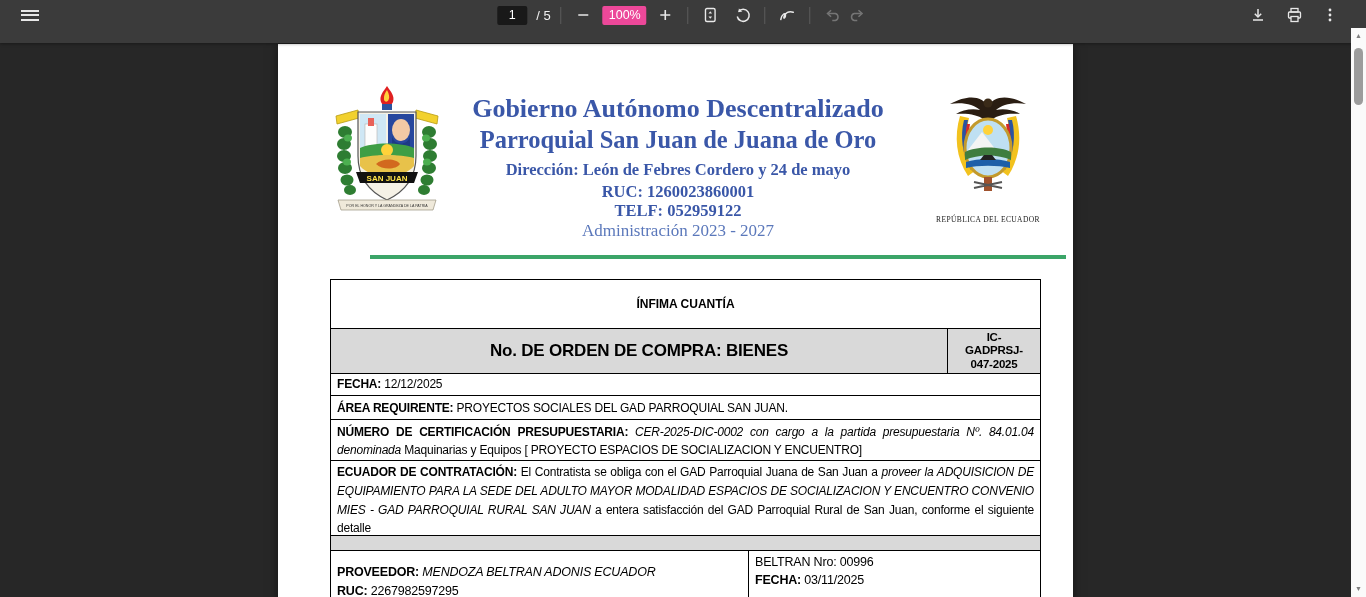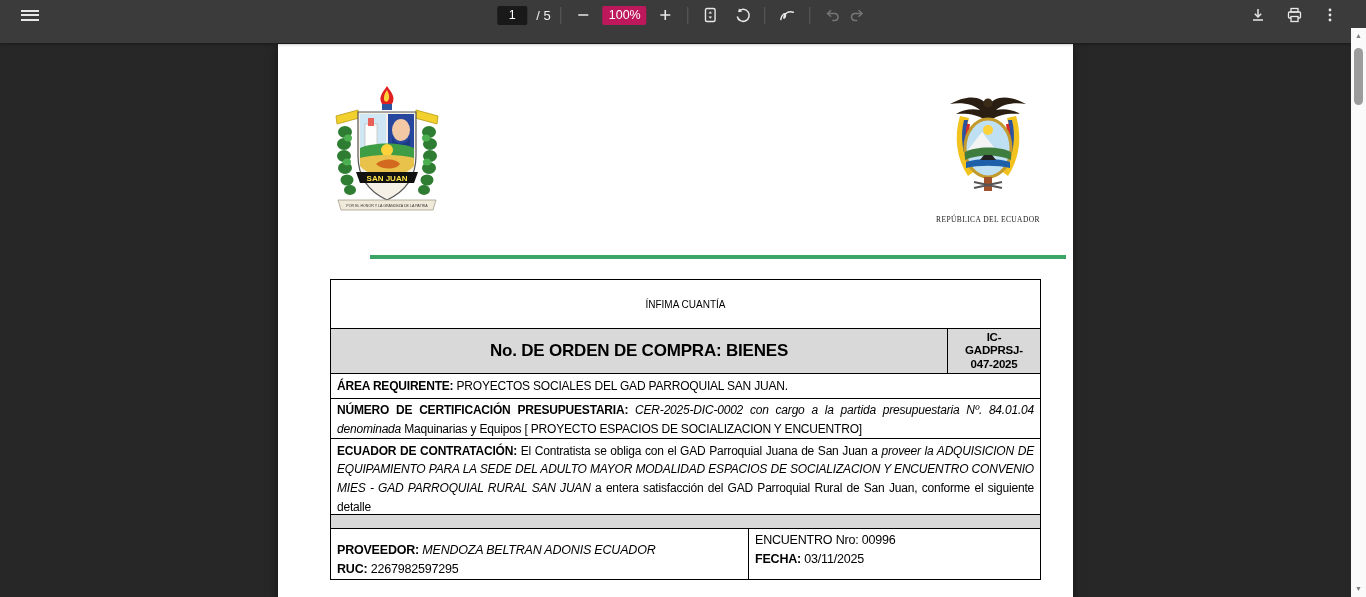--- a/index.html
+++ b/index.html
@@ -22,21 +22,21 @@
     border-radius:50%; cursor:pointer; flex:0 0 auto;
   }
   .tb-btn svg { display:block; }
   .tb-sep { width:1px; height:17px; background:#5c5c5c; margin:0 10px; flex:0 0 auto; }
   .page-input {
     width:30px; height:19px; background:#191919; border:none; color:#fff;
     text-align:center; font-size:12.5px; font-family:"Liberation Sans",sans-serif; border-radius:2px;
   }
   .page-total { color:#f1f1f1; font-size:13px; margin-left:9px; }
   .zoom-box {
-    min-width:42px; height:19px; background:#be185d; color:#fff; font-size:12.5px;
+    min-width:42px; height:19px; background:#ec4899; color:#fff; font-size:12.5px;
     display:flex; align-items:center; justify-content:center; border-radius:2px; margin:0 7px; padding:0 6px;
   }
   .hamburger div { width:18px; height:2px; background:#e8e8e8; margin:2.5px 0; }
 
   
   .scrollbar {
     position:absolute; right:0; top:28px; width:15px; height:569px;
     background:#fafafa; z-index:20;
   }
   .sb-arrow { position:absolute; left:0; width:15px; text-align:center; color:#7e7e7e; font-size:7px; line-height:12px; cursor:pointer; }
@@ -65,21 +65,21 @@
   .hdr-l6 { font-size:17px; line-height:22px; color:#5b78bb; }
   .divider { position:absolute; left:92px; top:211px; width:696px; height:4px; background:#3ba568; }
 
   
   .doc-table {
     position:absolute; left:52px; top:235px; width:711px;
     border:1.5px solid #000; font-size:12px; letter-spacing:-0.2px; color:#000;
   }
   .trow { border-bottom:1.5px solid #000; }
   .trow:last-child { border-bottom:none; }
-  .r-title { height:49px; line-height:49px; text-align:center; font-weight:normal; font-size:10px; letter-spacing:0; }
+  .r-title { height:49px; line-height:49px; text-align:center; font-weight:bold; font-size:12px; letter-spacing:0; }
   .r-order { height:45px; background:#d9d9d9; display:flex; }
   .r-order .main { flex:1; display:flex; align-items:center; justify-content:center; font-weight:bold; font-size:17px; }
   .r-order .code {
     width:93px; border-left:1.5px solid #000; display:flex; flex-direction:column;
     align-items:center; justify-content:center; font-weight:bold; font-size:11.5px; line-height:13.5px; text-align:center;
   }
   .r-fecha { height:21.5px; padding:3px 6px; }
   .r-area  { height:24.5px; padding:5px 6px; }
   .r-cert  { height:40.5px; padding:2.5px 6px; text-align:justify; line-height:18.5px; }
   .r-objeto{ height:75.5px; padding:2.5px 6px; text-align:justify; line-height:18.8px; }
@@ -238,20 +238,28 @@
     <path d="M28 74 C42 70 68 70 82 74 V82 C70 96 40 96 28 82 Z" fill="#e8c24a"></path>
     <path d="M44 80 C50 74 64 74 68 80 C64 86 50 86 44 80 Z" fill="#d2691e"></path>
 
     <path d="M24 88 L86 88 L82 99 L28 99 Z" fill="#111"></path>
     <text x="55" y="96.5" text-anchor="middle" font-size="8" font-weight="bold" fill="#ffe24a" font-family="Liberation Sans, sans-serif">SAN JUAN</text>
 
     <path d="M6 116 L104 116 L101 126 L9 126 Z" fill="#efe9da" stroke="#9a927e" stroke-width="0.7"></path>
     <text x="55" y="122.8" text-anchor="middle" font-size="3.6" fill="#333" font-family="Liberation Sans, sans-serif">POR EL HONOR Y LA GRANDEZA DE LA PATRIA</text>
   </svg>
 
+  <div class="hdr">
+    <div class="hdr-l1">Gobierno Autónomo Descentralizado</div>
+    <div class="hdr-l2">Parroquial San Juan de Juana de Oro</div>
+    <div class="hdr-l3">Dirección: León de Febres Cordero y 24 de mayo</div>
+    <div class="hdr-l4">RUC: 1260023860001</div>
+    <div class="hdr-l5">TELF: 052959122</div>
+    <div class="hdr-l6">Administración 2023 - 2027</div>
+  </div>
 
   <svg class="logo-right" viewBox="0 0 100 112">
 
     <path d="M50 18 C44 8 30 6 12 16 C26 14 36 17 42 22 C34 20 24 22 18 26 C30 25 40 27 45 31
              L55 31 C60 27 70 25 82 26 C76 22 66 20 58 22 C64 17 74 14 88 16 C70 6 56 8 50 18 Z" fill="#2a1d12"></path>
     <circle cx="50" cy="15" r="4.5" fill="#3a2a18"></circle>
 
     <path d="M22 28 C16 48 18 70 30 88 L38 82 C28 66 27 46 31 30 Z" fill="#f2c21e"></path>
     <path d="M26 32 C22 48 24 66 33 82 L36 80 C28 64 27 46 30 32 Z" fill="#2b53a0"></path>
     <path d="M29 36 C26 50 28 64 35 78 L37 76 C31 62 30 48 32 36 Z" fill="#d62828"></path>
@@ -279,20 +287,24 @@
 
     <div class="trow r-order">
       <div class="main">No. DE ORDEN DE COMPRA: BIENES</div>
       <div class="code">
         <span>IC-</span>
         <span>GADPRSJ-</span>
         <span>047-2025</span>
       </div>
     </div>
 
+    <div class="trow r-fecha">
+      <span class="b">FECHA:</span>
+      <span>12/12/2025</span>
+    </div>
 
     <div class="trow r-area">
       <span class="b">ÁREA REQUIRENTE:</span>
       <span>PROYECTOS SOCIALES DEL GAD PARROQUIAL SAN JUAN.</span>
     </div>
 
     <div class="trow r-cert">
       <span class="b">NÚMERO DE CERTIFICACIÓN PRESUPUESTARIA:</span>
       <span class="i">CER-2025-DIC-0002 con cargo a la partida presupuestaria Nº. 84.01.04 denominada</span>
       <span>Maquinarias y Equipos [ PROYECTO ESPACIOS DE SOCIALIZACION Y ENCUENTRO]</span>
@@ -309,21 +321,21 @@
 
     <div class="trow r-split">
       <div class="left">
         <span class="b">PROVEEDOR:</span>
         <span class="i">MENDOZA BELTRAN ADONIS ECUADOR</span>
         <br>
         <span class="b">RUC:</span>
         <span>2267982597295</span>
       </div>
       <div class="right">
-        <span>ENCUENTRO Nro:</span>
+        <span>BELTRAN Nro:</span>
         <span>00996</span>
         <br>
         <span class="b">FECHA:</span>
         <span>03/11/2025</span>
       </div>
     </div>
 
   </div>
 </div>
 

